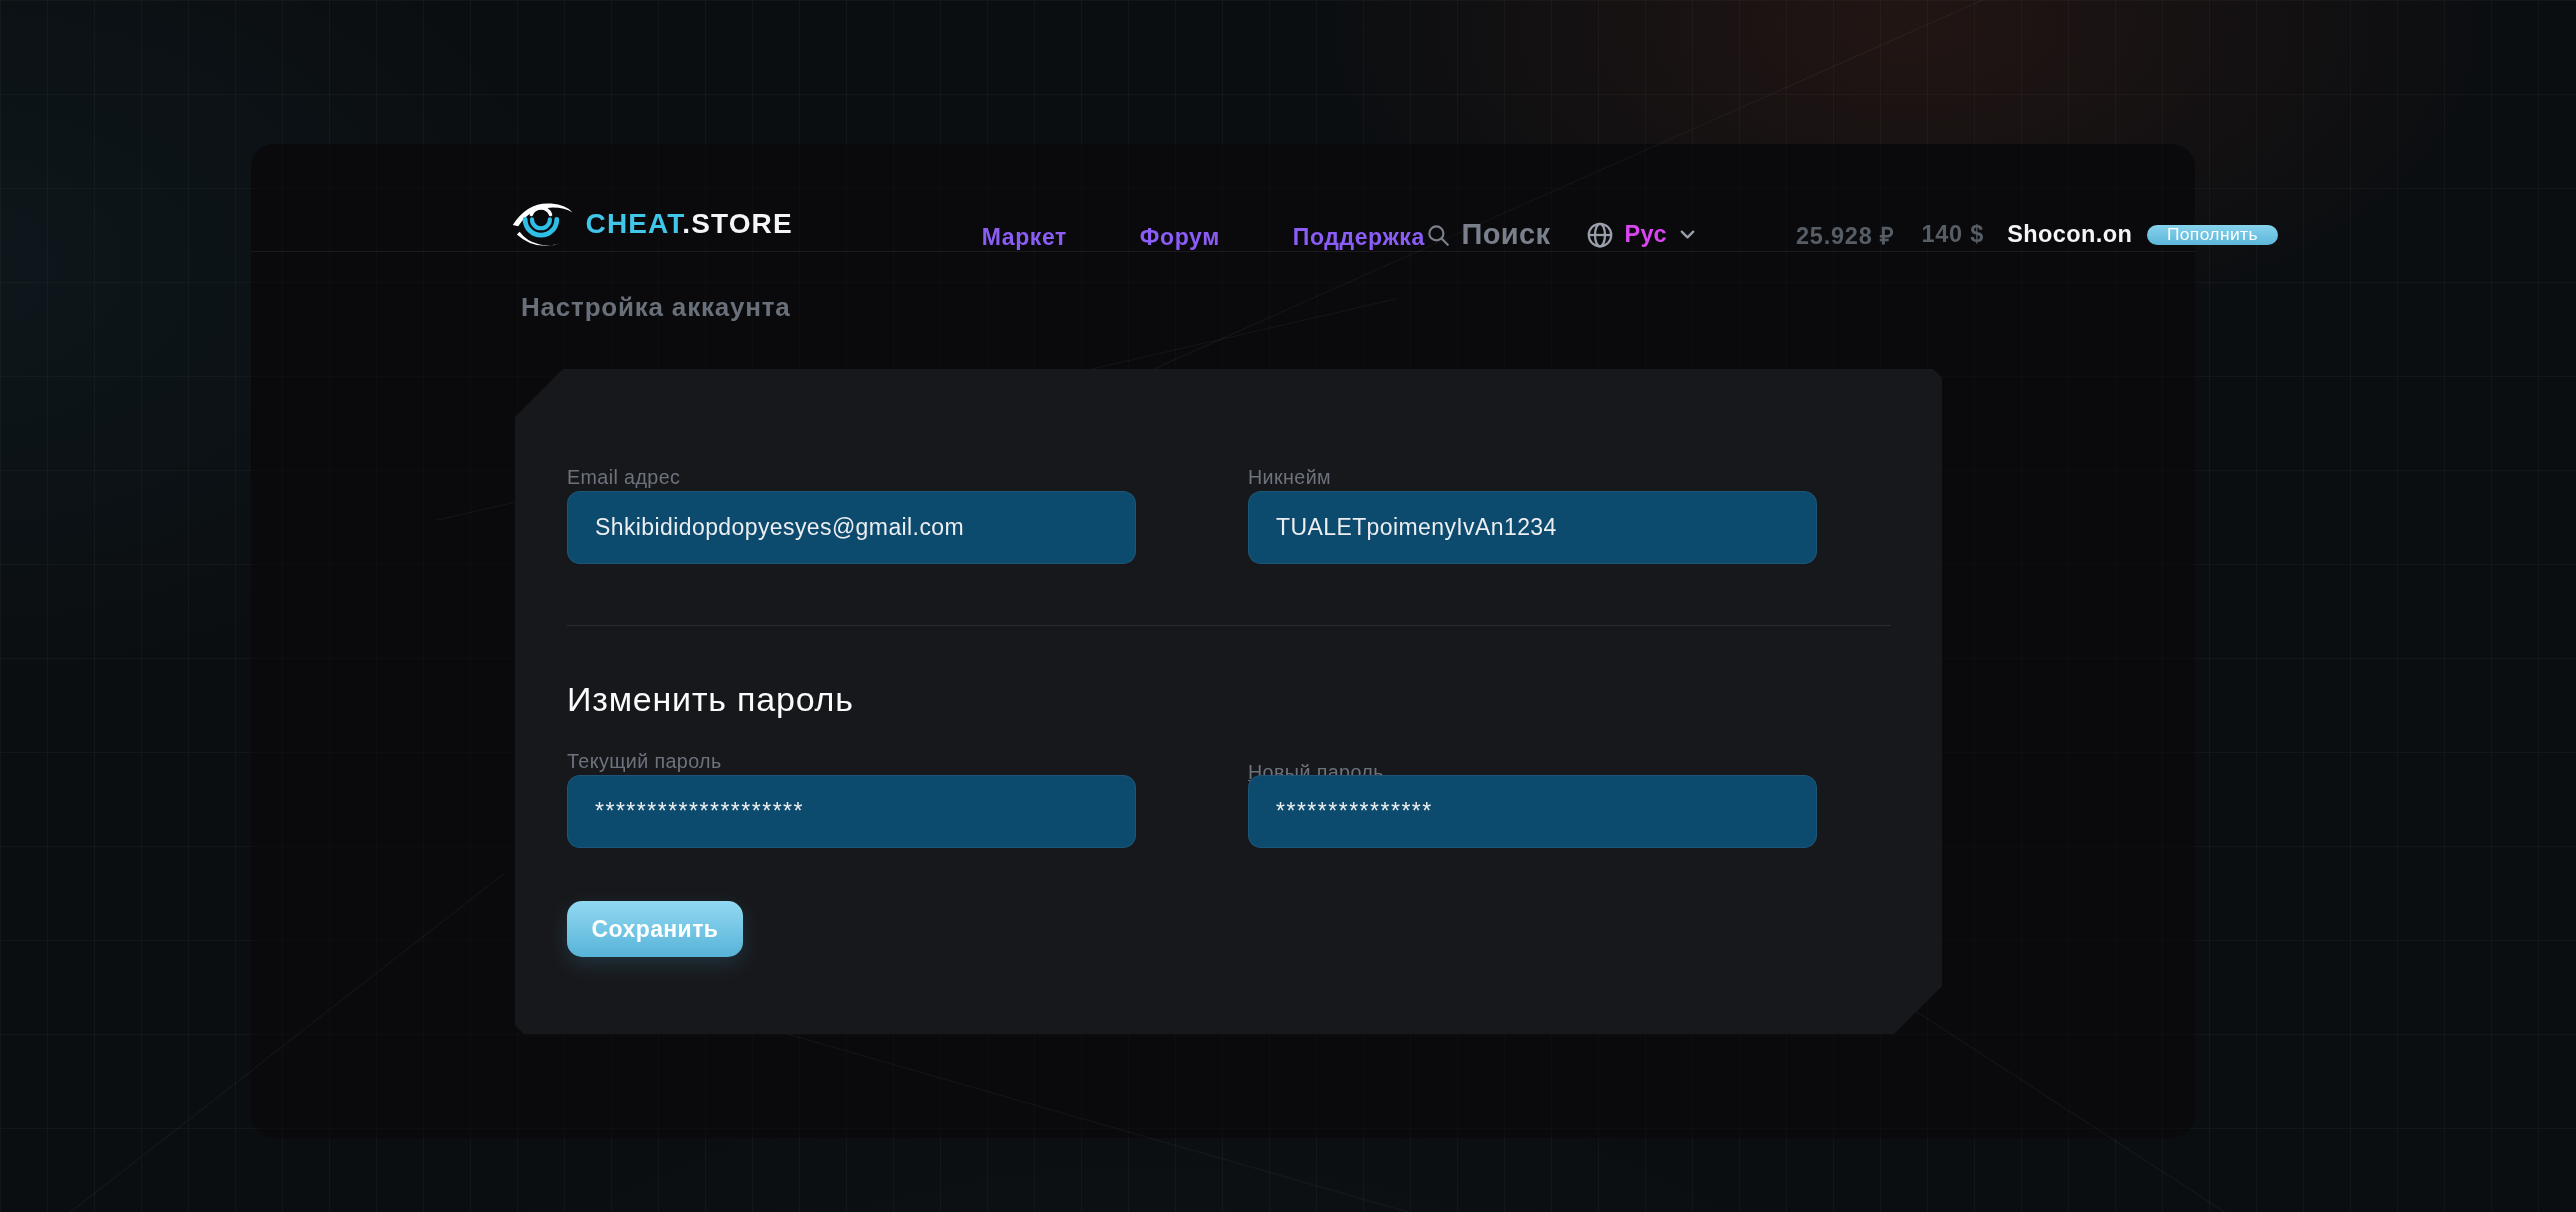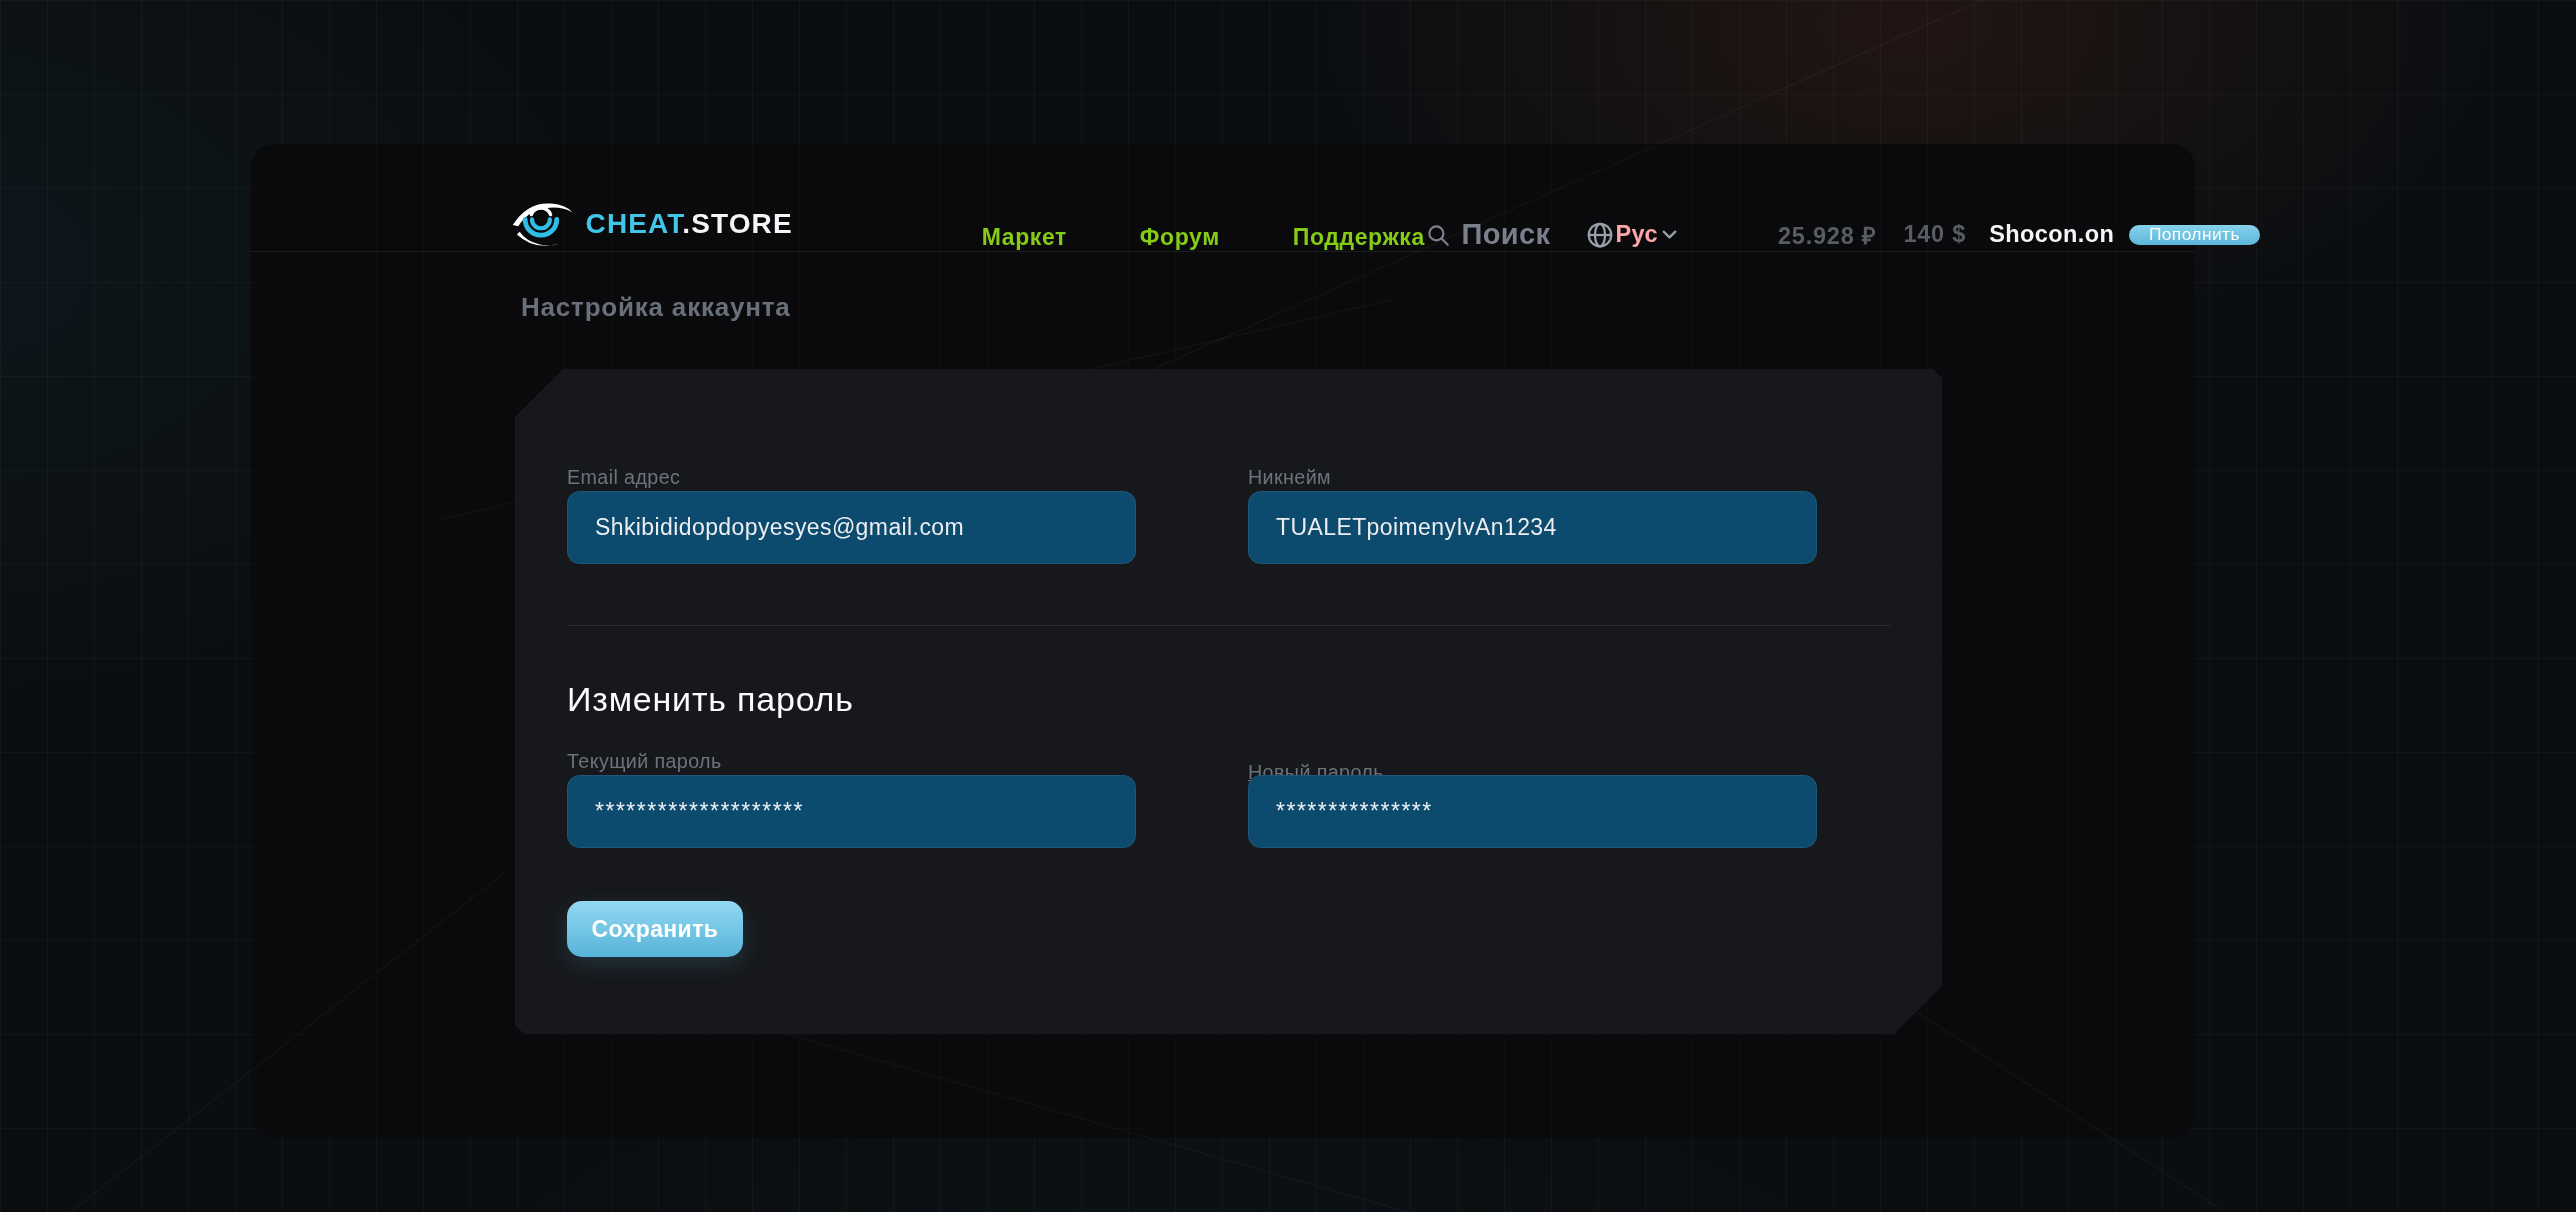--- a/index.html
+++ b/index.html
@@ -46,26 +46,26 @@
     border-bottom:0.8px solid rgba(255,255,255,0.07);
     z-index:4;
   }
   .logo{ display:flex; align-items:center; gap:7.6px; cursor:pointer; }
   .logo svg{ width:70px; height:55px; display:block; }
   .logo-text{ font-size:28px; font-weight:800; letter-spacing:1.1px; white-space:nowrap; }
   .brand-a{ color:#3fc6e9; }
   .brand-b{ color:#f4f5f7; }
 
   .nav{ display:flex; gap:73px; margin-left:189px; }
-  .nav-item{ font-size:23px; font-weight:700; letter-spacing:0.6px; color:#84cc16; cursor:pointer; white-space:nowrap;margin-top:40px; }
+  .nav-item{ font-size:23px; font-weight:700; letter-spacing:0.6px; color:#8b5cf6; cursor:pointer; white-space:nowrap;margin-top:40px; }
 
   .hdr-right{ margin-left:auto; display:flex; align-items:center; }
   .search{ display:flex; align-items:center; gap:10.6px; color:#79808b; cursor:pointer; }
   .search-txt{ font-size:29px; font-weight:600; letter-spacing:0.4px; }
-  .lang{ display:flex; align-items:center; margin-left:35px; color:#fca5a5; cursor:pointer; }
+  .lang{ display:flex; align-items:center; gap:9px; margin-left:35px; color:#d946ef; cursor:pointer; }
   .lang-txt{ font-size:23.5px; font-weight:700; letter-spacing:0.4px; }
   .balances{ display:flex; align-items:center; gap:27px; margin-left:97px; color:#575d65; }
   .bal{ font-size:23.5px; font-weight:600; letter-spacing:0.8px; white-space:nowrap; }
   .user{ margin-left:23px; font-size:23.5px; font-weight:800; color:#f4f5f7; letter-spacing:0.4px; cursor:pointer; white-space:nowrap; }
   .topup{
     margin-left:15px; height:20px; padding:0 19.7px; border:none; border-radius:10.6px;
     background:linear-gradient(180deg,#87d2ec 0%,#5cb6da 100%);
     color:#ffffff; font-family:inherit; font-size:17.4px; font-weight:400; letter-spacing:0.4px;
     cursor:pointer; display:flex; align-items:center; justify-content:center;
   }

